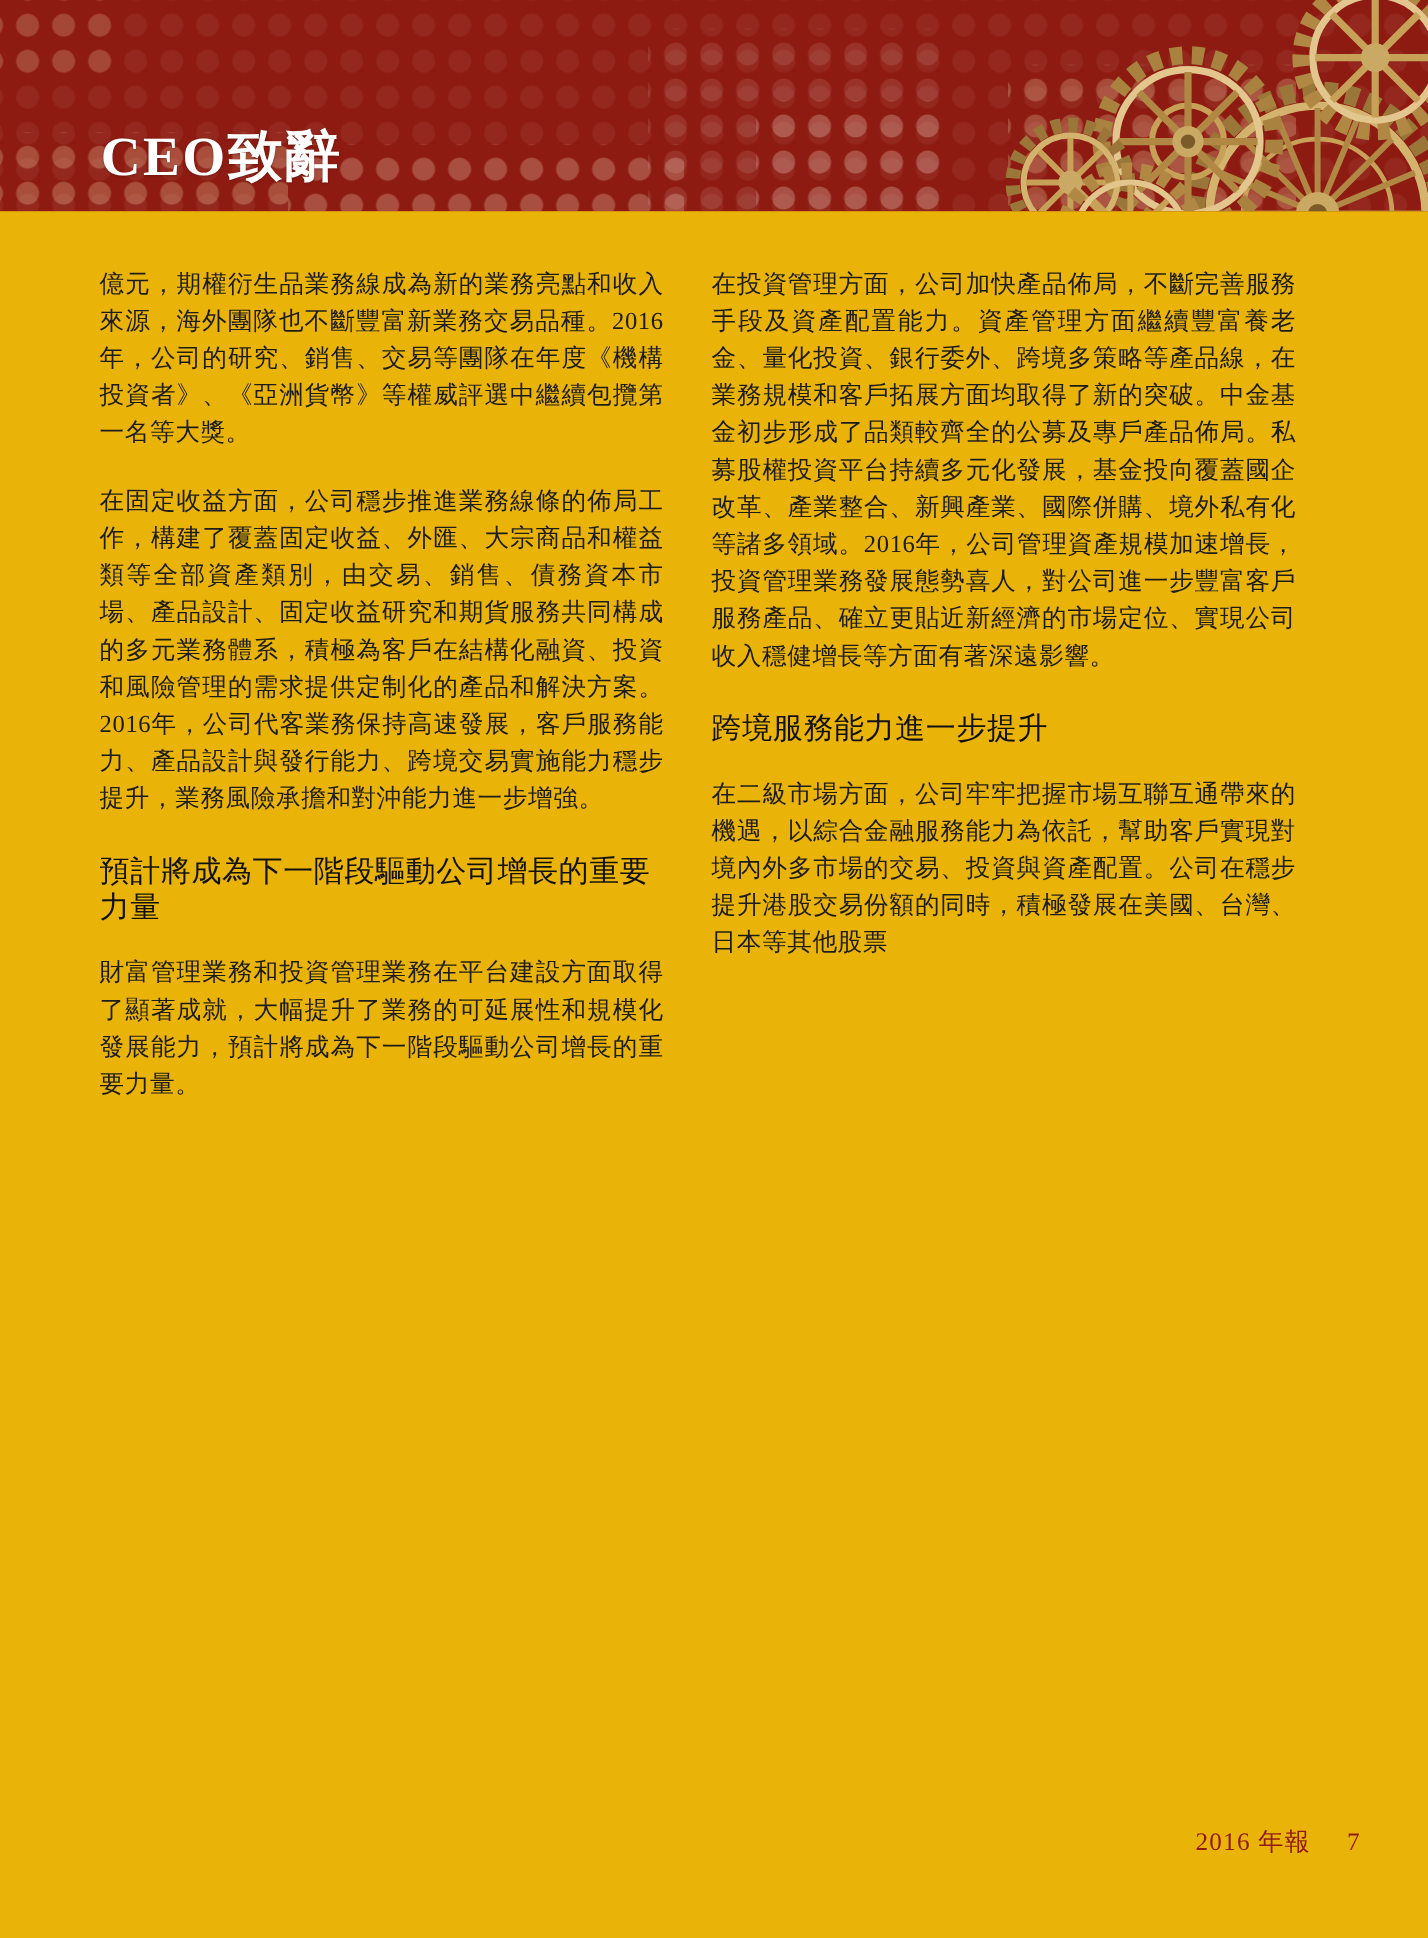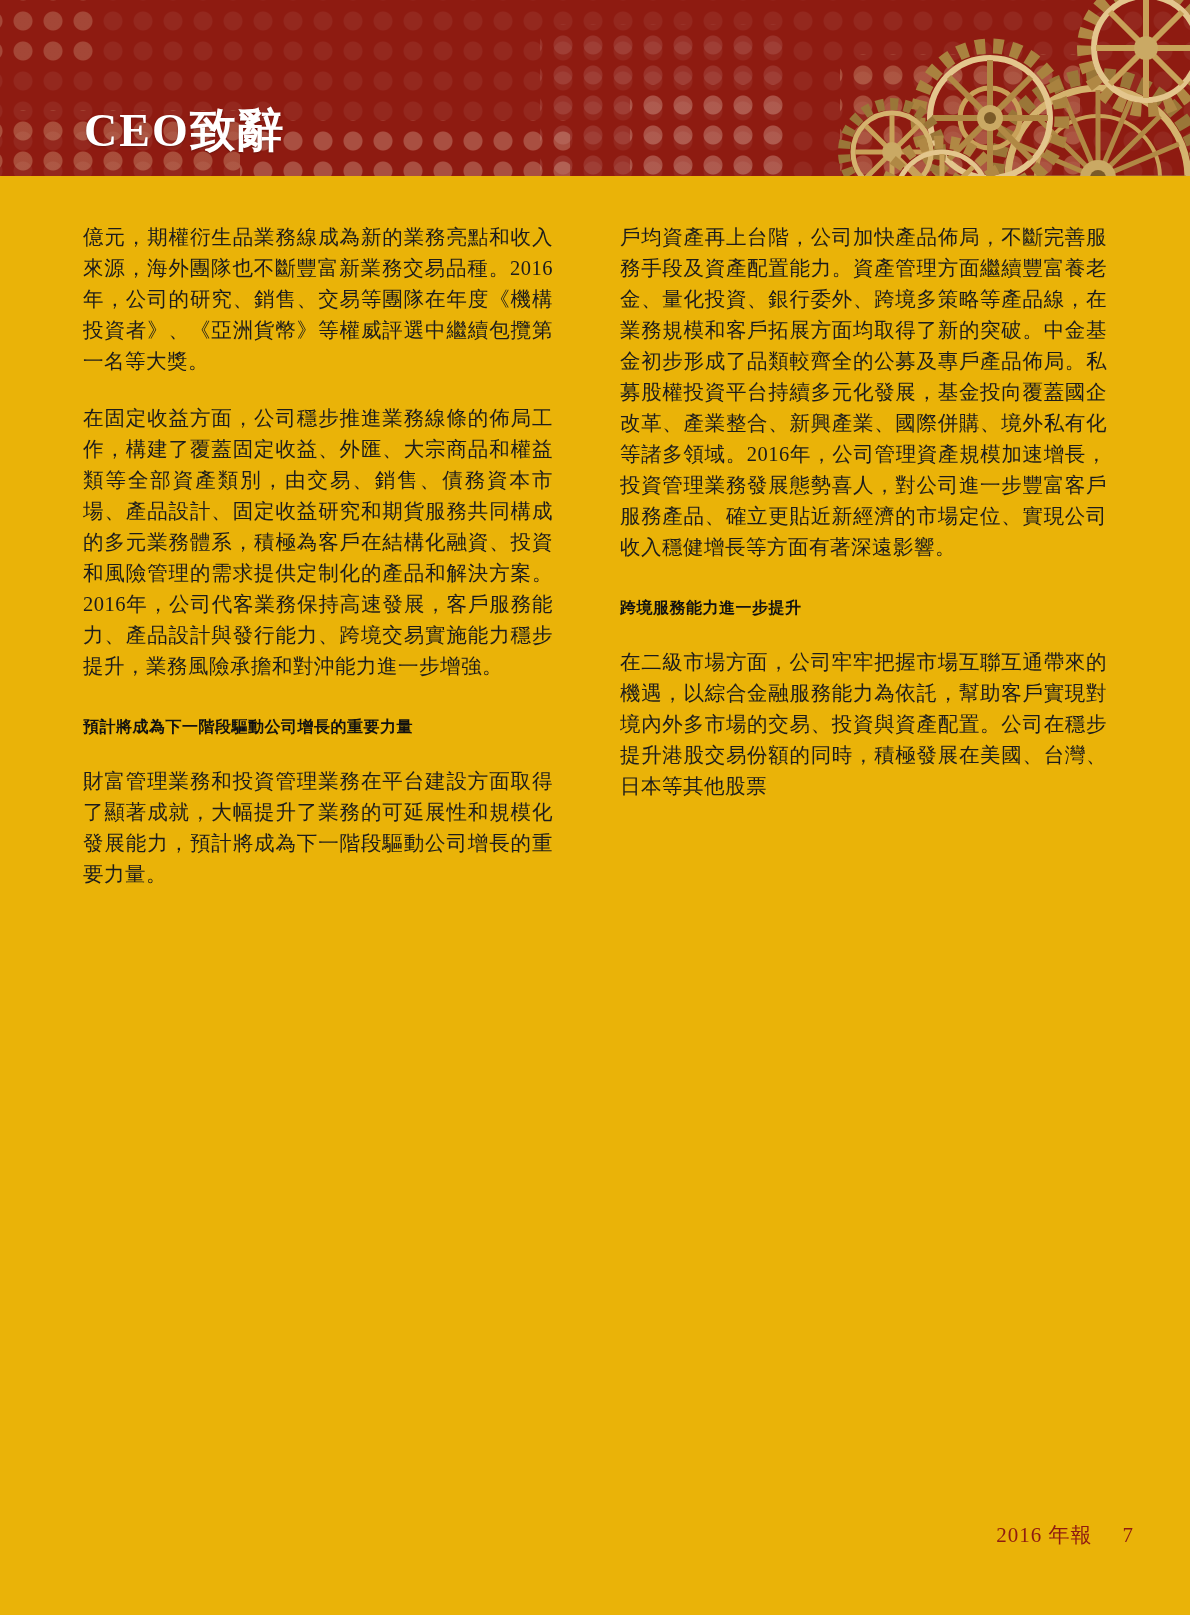--- a/index.html
+++ b/index.html
@@ -47,34 +47,34 @@
     text-shadow:0 1px 2px rgba(0,0,0,0.25);
   }
   .gears{position:absolute;right:0;top:0;}
   
   .content{
     position:absolute;top:176px;left:0;width:1190px;
     box-sizing:border-box;
     padding:46px 83px 0 83px;
     display:flex;
   }
-  .col-left{width:470px;margin-right:67px;}
+  .col-left{width:470px;margin-right:40px;}
   .col-right{width:487px;}
   .col p{
     margin:0 0 26px 0;
     font-size:20.5px;line-height:31px;
     color:#1c1c1c;
     text-align:justify;
     letter-spacing:0.5px;
   }
   .col h3{
     margin:30px 0 24px 0;
-    font-size:16px;line-height:30px;
+    font-size:25px;line-height:30px;
     color:#111111;
-    font-weight:bold;
+    font-weight:normal;
     letter-spacing:0.5px;
   }
   .col h3:first-child{margin-top:0;}
   
   .footer{
     position:absolute;right:83px;bottom:66px;
     color:#8e1b11;
     font-size:21px;font-weight:normal;
     letter-spacing:1px;
   }
@@ -168,21 +168,21 @@
   </div>
 
   <div class="content">
     <div class="col col-left">
       <p>億元，期權衍生品業務線成為新的業務亮點和收入來源，海外團隊也不斷豐富新業務交易品種。2016年，公司的研究、銷售、交易等團隊在年度《機構投資者》、《亞洲貨幣》等權威評選中繼續包攬第一名等大獎。</p>
       <p>在固定收益方面，公司穩步推進業務線條的佈局工作，構建了覆蓋固定收益、外匯、大宗商品和權益類等全部資產類別，由交易、銷售、債務資本市場、產品設計、固定收益研究和期貨服務共同構成的多元業務體系，積極為客戶在結構化融資、投資和風險管理的需求提供定制化的產品和解決方案。2016年，公司代客業務保持高速發展，客戶服務能力、產品設計與發行能力、跨境交易實施能力穩步提升，業務風險承擔和對沖能力進一步增強。</p>
       <h3>預計將成為下一階段驅動公司增長的重要力量</h3>
       <p>財富管理業務和投資管理業務在平台建設方面取得了顯著成就，大幅提升了業務的可延展性和規模化發展能力，預計將成為下一階段驅動公司增長的重要力量。</p>
     </div>
     <div class="col col-right">
-      <p>戶均資產再上台階，公司加快產品佈局，不斷完善服務手段及資產配置能力。資產管理方面繼續豐富養老金、量化投資、銀行委外、跨境多策略等產品線，在業務規模和客戶拓展方面均取得了新的突破。中金基金初步形成了品類較齊全的公募及專戶產品佈局。私募股權投資平台持續多元化發展，基金投向覆蓋國企改革、產業整合、新興產業、國際併購、境外私有化等諸多領域。2016年，公司管理資產規模加速增長，投資管理業務發展態勢喜人，對公司進一步豐富客戶服務產品、確立更貼近新經濟的市場定位、實現公司收入穩健增長等方面有著深遠影響。</p>
+      <p>在投資管理方面，公司加快產品佈局，不斷完善服務手段及資產配置能力。資產管理方面繼續豐富養老金、量化投資、銀行委外、跨境多策略等產品線，在業務規模和客戶拓展方面均取得了新的突破。中金基金初步形成了品類較齊全的公募及專戶產品佈局。私募股權投資平台持續多元化發展，基金投向覆蓋國企改革、產業整合、新興產業、國際併購、境外私有化等諸多領域。2016年，公司管理資產規模加速增長，投資管理業務發展態勢喜人，對公司進一步豐富客戶服務產品、確立更貼近新經濟的市場定位、實現公司收入穩健增長等方面有著深遠影響。</p>
       <h3>跨境服務能力進一步提升</h3>
       <p>在二級市場方面，公司牢牢把握市場互聯互通帶來的機遇，以綜合金融服務能力為依託，幫助客戶實現對境內外多市場的交易、投資與資產配置。公司在穩步提升港股交易份額的同時，積極發展在美國、台灣、日本等其他股票</p>
     </div>
   </div>
 
   <div class="footer">
     <span>2016 年報</span><span class="pagenum">7</span>
   </div>
 
 </div>

